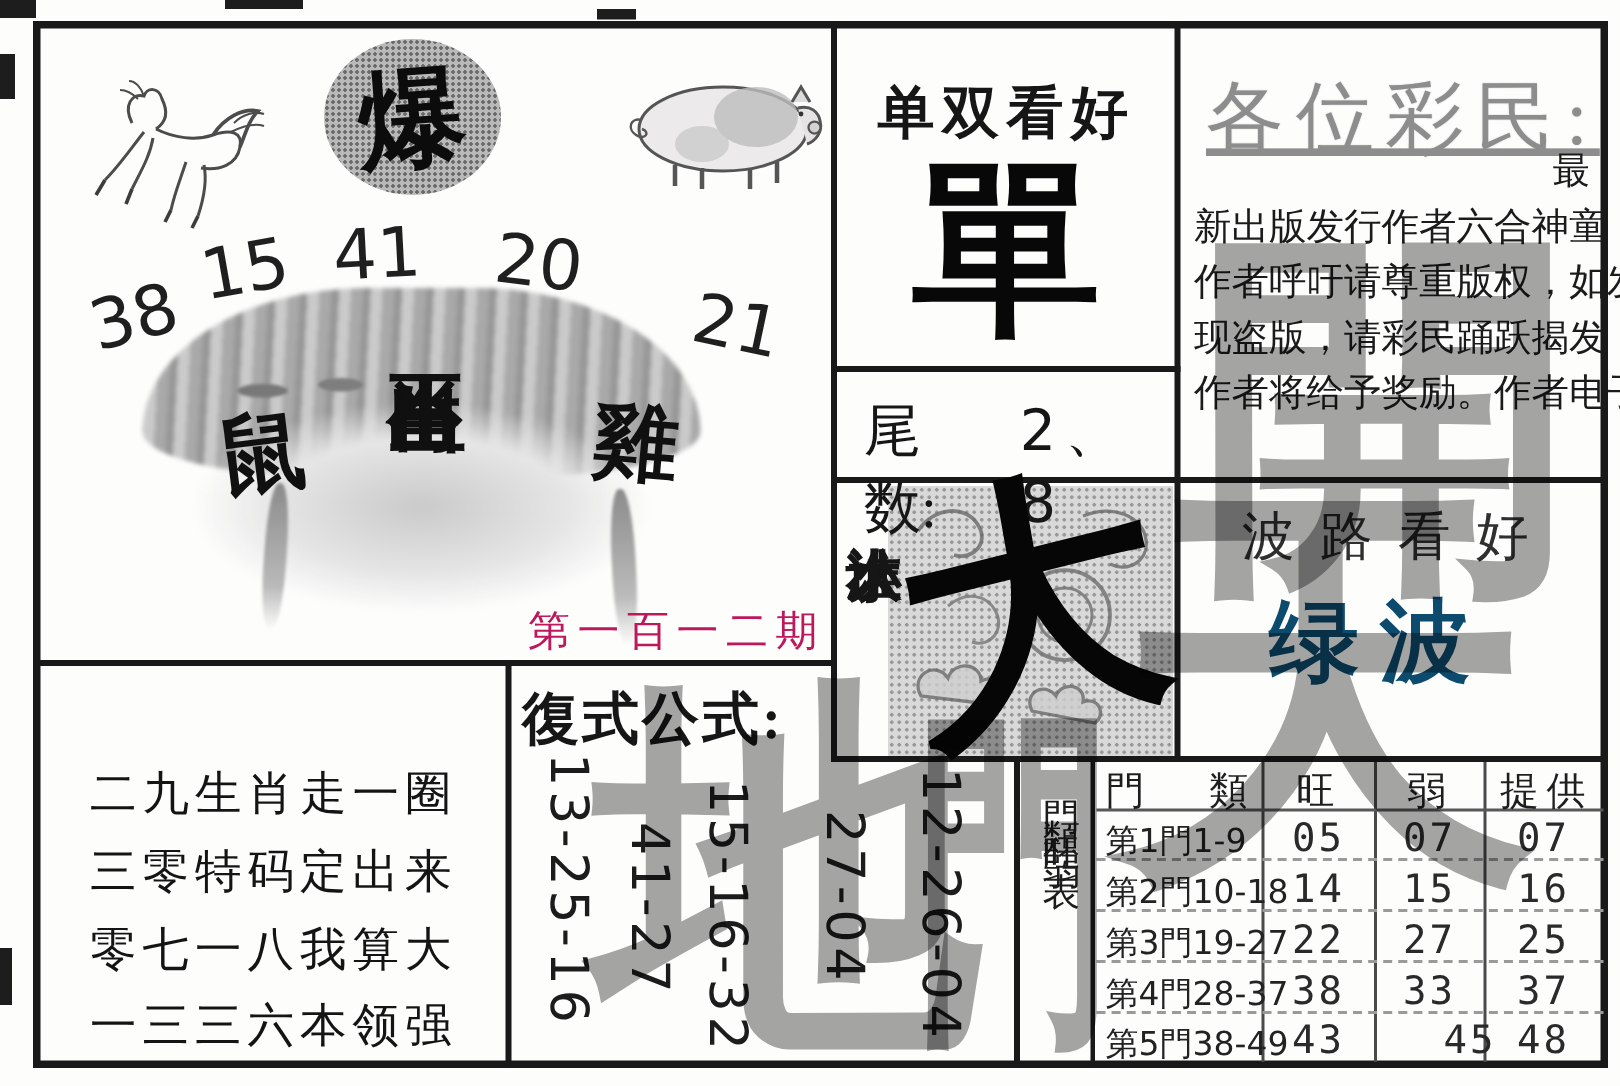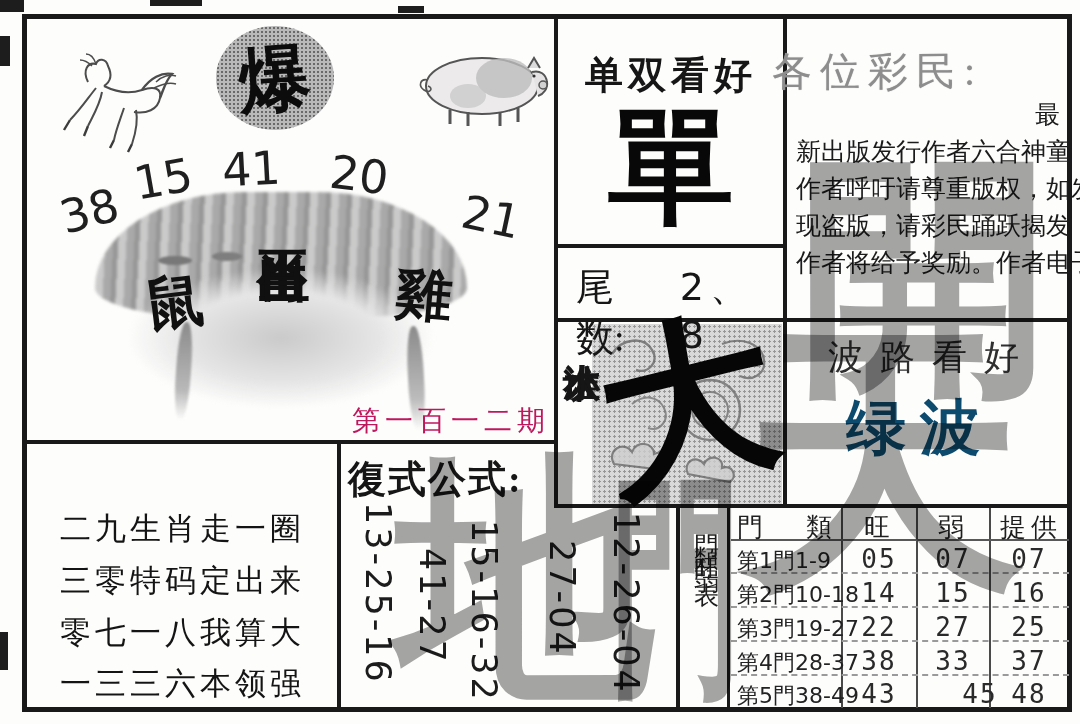--- a/index.html
+++ b/index.html
@@ -127,21 +127,21 @@
       <path d="M130 20 C150 12 170 20 172 36 C174 50 160 58 148 52 M150 30 l8 -4 M158 40 l8 2" stroke="#6b6b6b" stroke-width="2.2"></path>
       <circle cx="118" cy="86" r="30" stroke="#707070" stroke-width="2.5"></circle>
       <circle cx="118" cy="86" r="18" stroke="#707070" stroke-width="2"></circle>
       <path d="M22 140 c-8 -14 10 -24 18 -12 c4 -12 22 -10 22 2 c12 -6 20 8 10 16 z" stroke="#6b6b6b" stroke-width="2.2" fill="#cfcfcf"></path>
       <path d="M96 150 c-6 -12 8 -20 16 -10 c4 -10 20 -8 18 4 c10 -4 16 8 8 14 z" stroke="#6b6b6b" stroke-width="2.2" fill="#cfcfcf"></path>
       <path d="M40 80 C52 70 66 72 72 84 C78 96 68 108 56 104" stroke="#777" stroke-width="2"></path>
     </svg>
   </div>
   <div class="abs" style="left:596px;top:314px;width:184px;text-align:center;font-size:178px;line-height:184px;font-weight:900;color:#060606;transform:rotate(-14deg) skewX(-4deg);z-index:3;">大</div>
 
-  <div class="abs" style="left:772px;top:44px;font-size:40px;letter-spacing:8px;color:#8d8d8d;text-shadow:0 0 1px #bdbdbd;z-index:3;">各位彩民:</div>
+  <div class="abs" style="left:804px;top:44px;font-size:52px;letter-spacing:8px;color:#8d8d8d;text-shadow:0 0 1px #bdbdbd;z-index:3;text-decoration:underline;">各位彩民:</div>
   <div class="abs" style="left:796px;top:96px;width:264px;z-index:3;">
     <div class="noticeline" style="text-align:right;">最</div>
     <div class="noticeline">新出版发行作者六合神童，</div>
     <div class="noticeline">作者呼吁请尊重版权，如发</div>
     <div class="noticeline">现盗版，请彩民踊跃揭发，</div>
     <div class="noticeline">作者将给予奖励。作者电子</div>
   </div>
 
   <div class="abs" style="left:828px;top:334px;font-size:35px;letter-spacing:17px;color:#2f2f2f;z-index:3;text-align:right;">波路看好</div>
   <div class="abs" style="left:846px;top:388px;font-size:60px;font-weight:800;letter-spacing:14px;color:#0c4a6e;z-index:3;">绿波</div>

